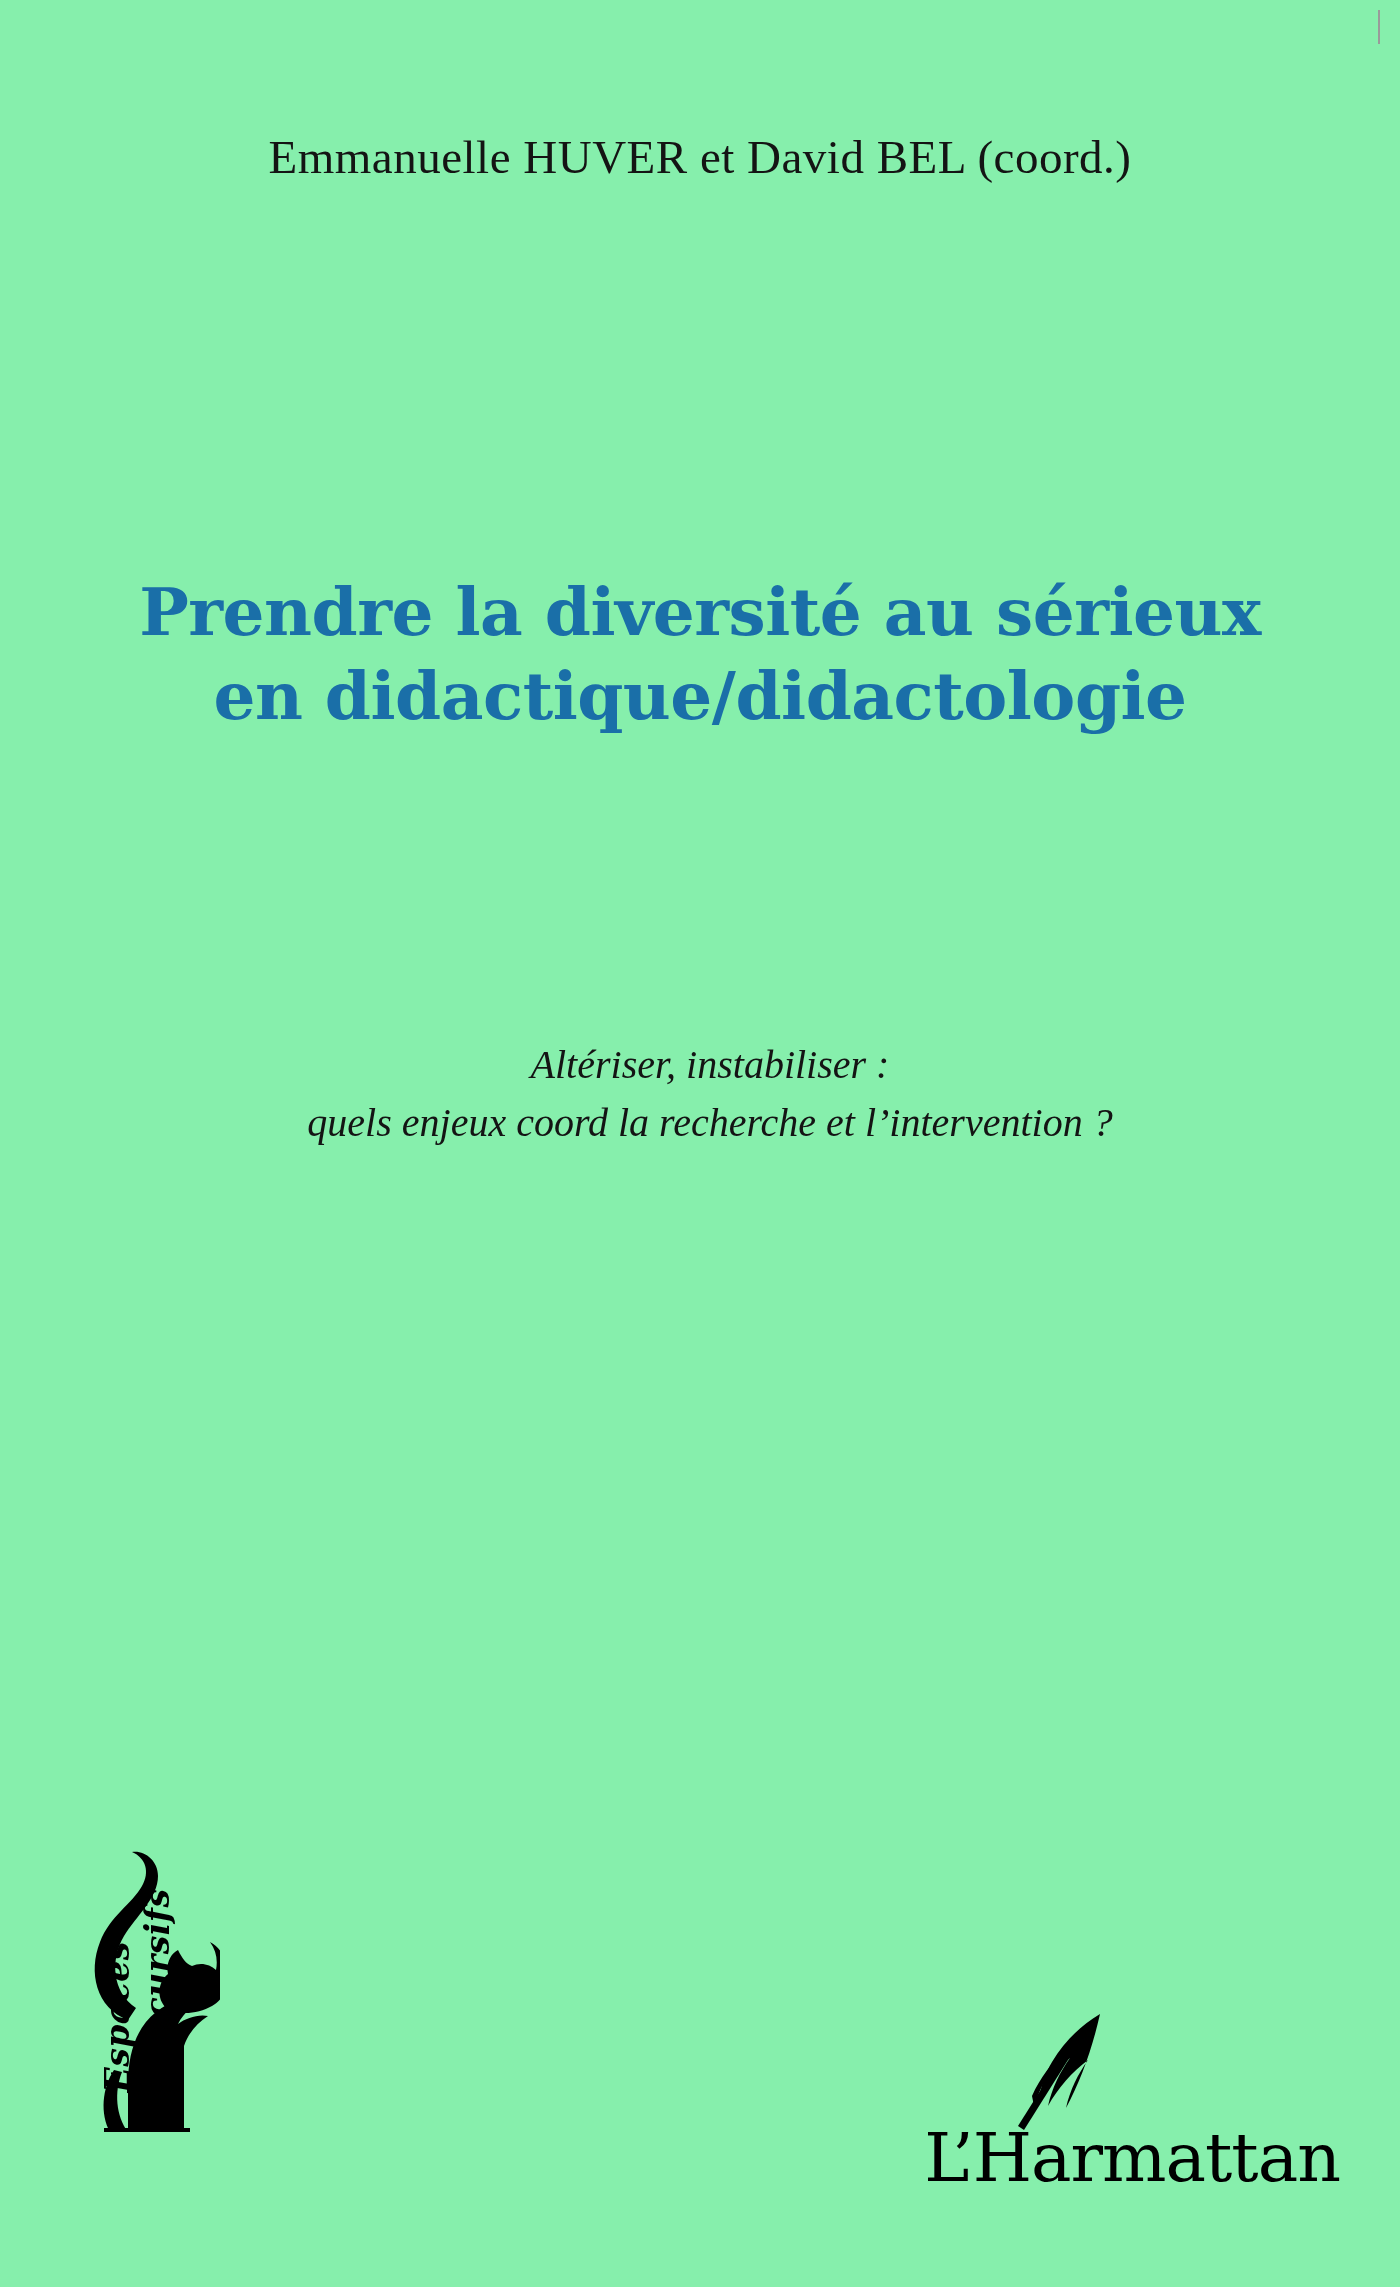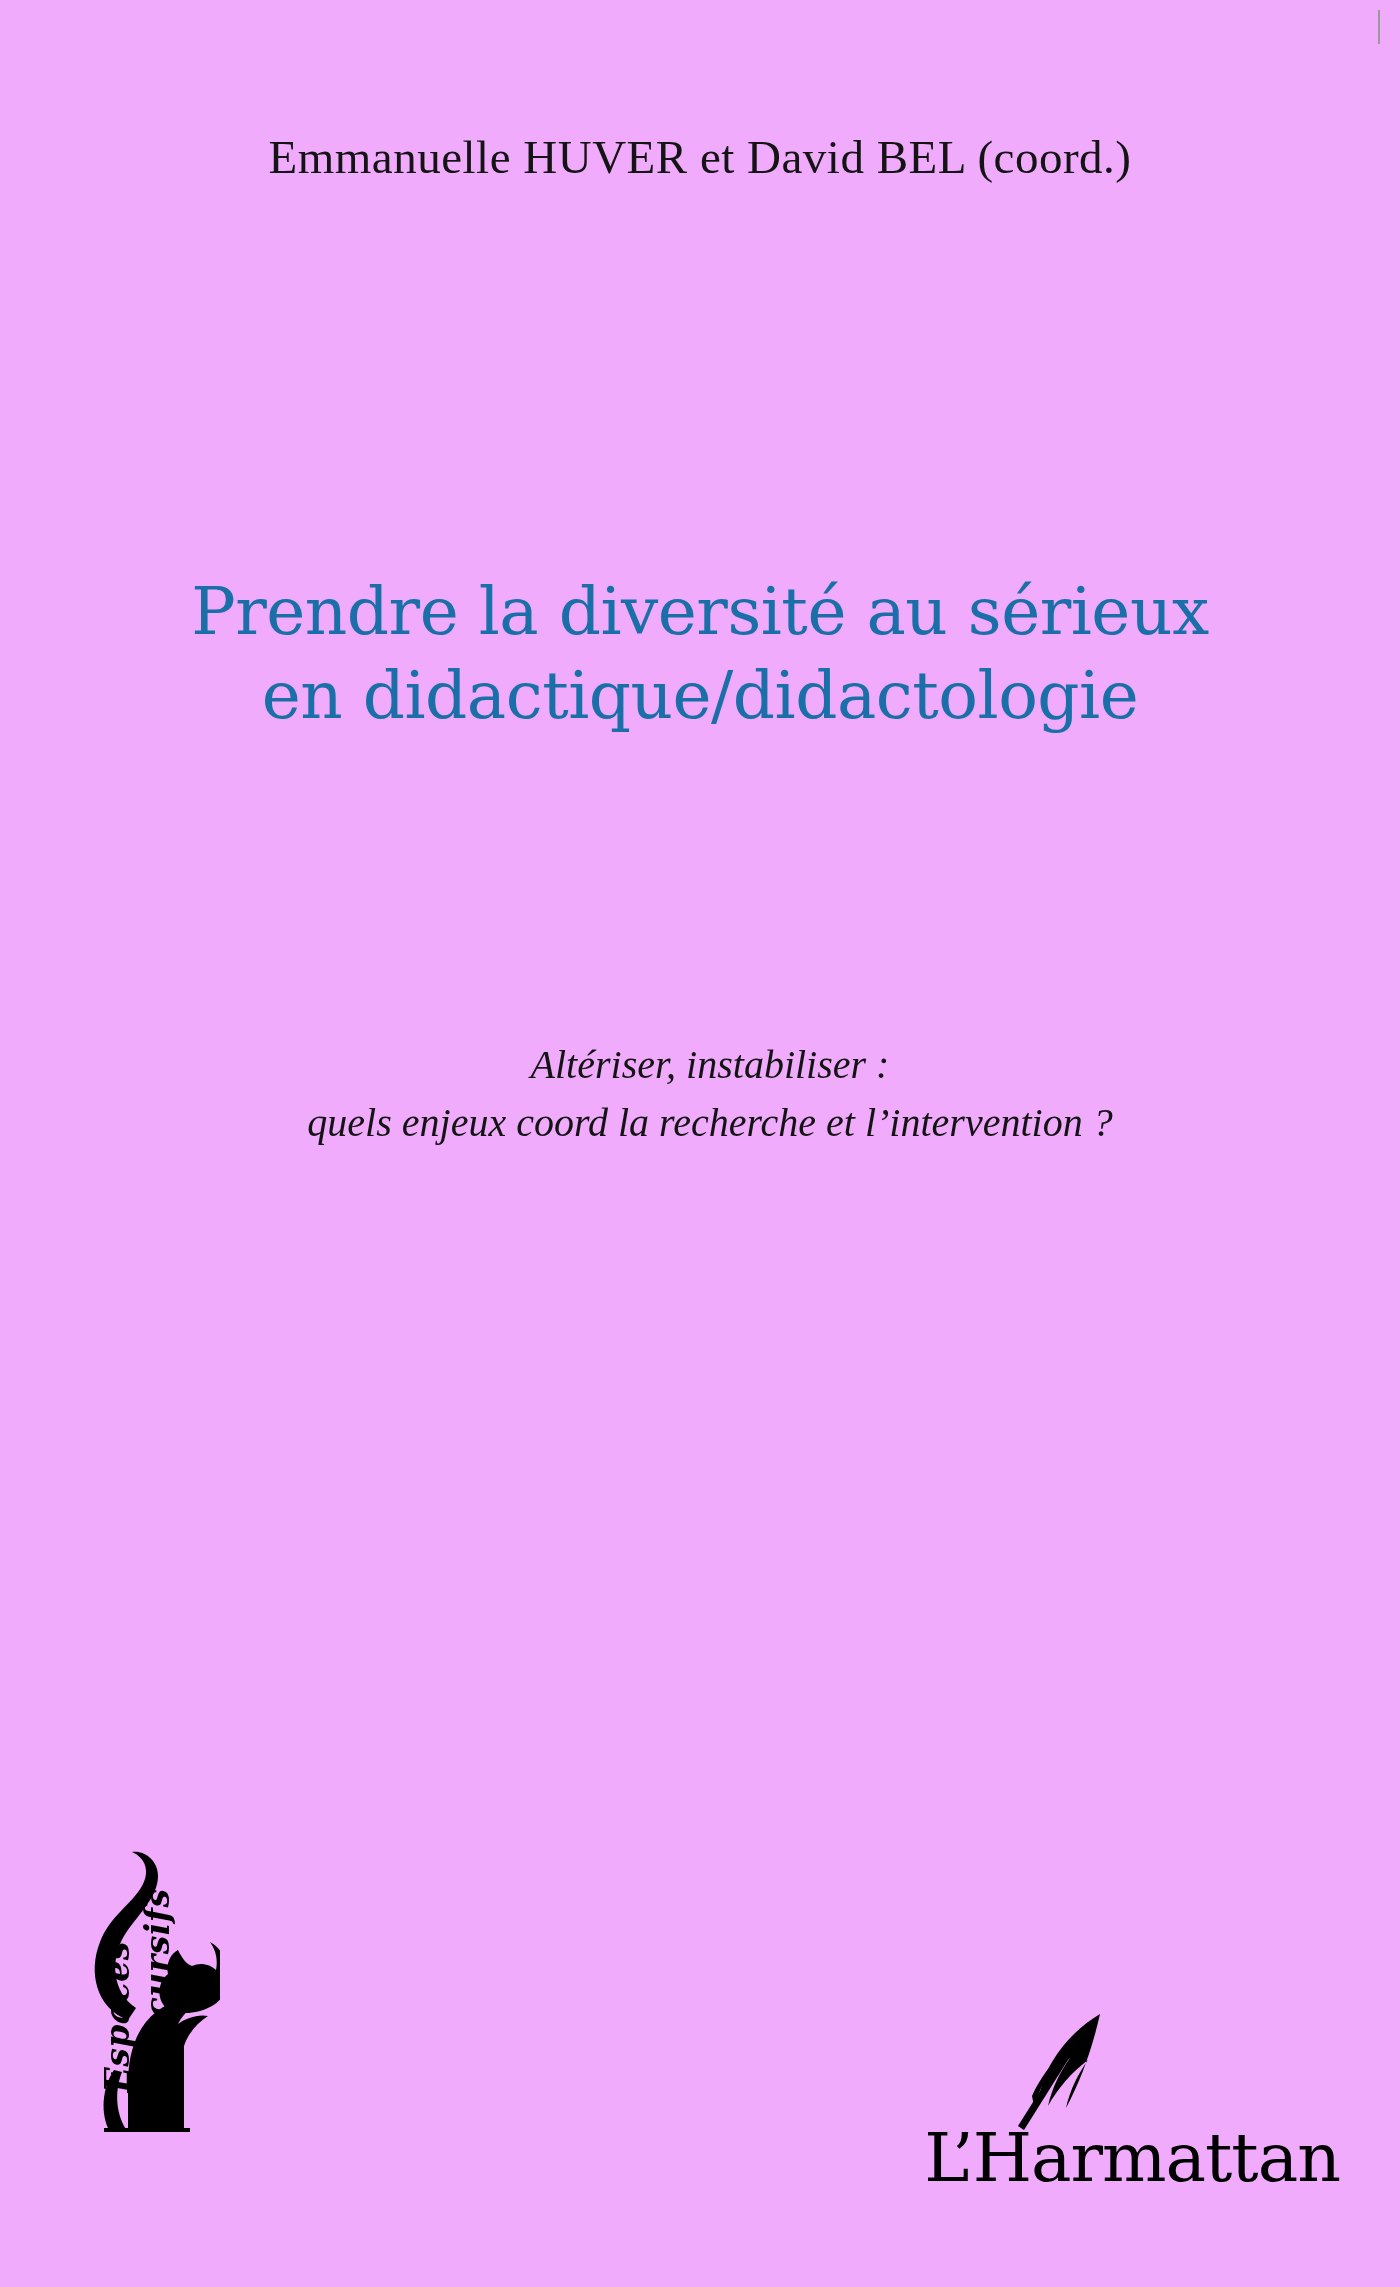--- a/index.html
+++ b/index.html
@@ -12,21 +12,21 @@
     height: 2287px;
     position: relative;
     overflow: hidden;
     font-family: "Liberation Serif", serif;
     color: #000000;
   }
 
   .page {
     position: absolute;
     inset: 0;
-    background: #f0abfc;
+    background: #86efac;
   }
 
   
   .trim-mark {
     position: absolute;
     top: 10px;
     right: 20px;
     width: 2px;
     height: 34px;
     background: #9a9a9a;
@@ -46,21 +46,21 @@
   }
 
   .title {
     position: absolute;
     top: 570px;
     left: 60px;
     width: 1280px;
     text-align: center;
     color: #1a6fa8;
     font-family: "DejaVu Serif", serif;
-    font-weight: normal;
+    font-weight: bold;
     font-size: 66px;
     line-height: 1.28;
     letter-spacing: -0.5px;
   }
 
   .subtitle {
     position: absolute;
     top: 1000px;
     left: 100px;
     width: 1220px;

